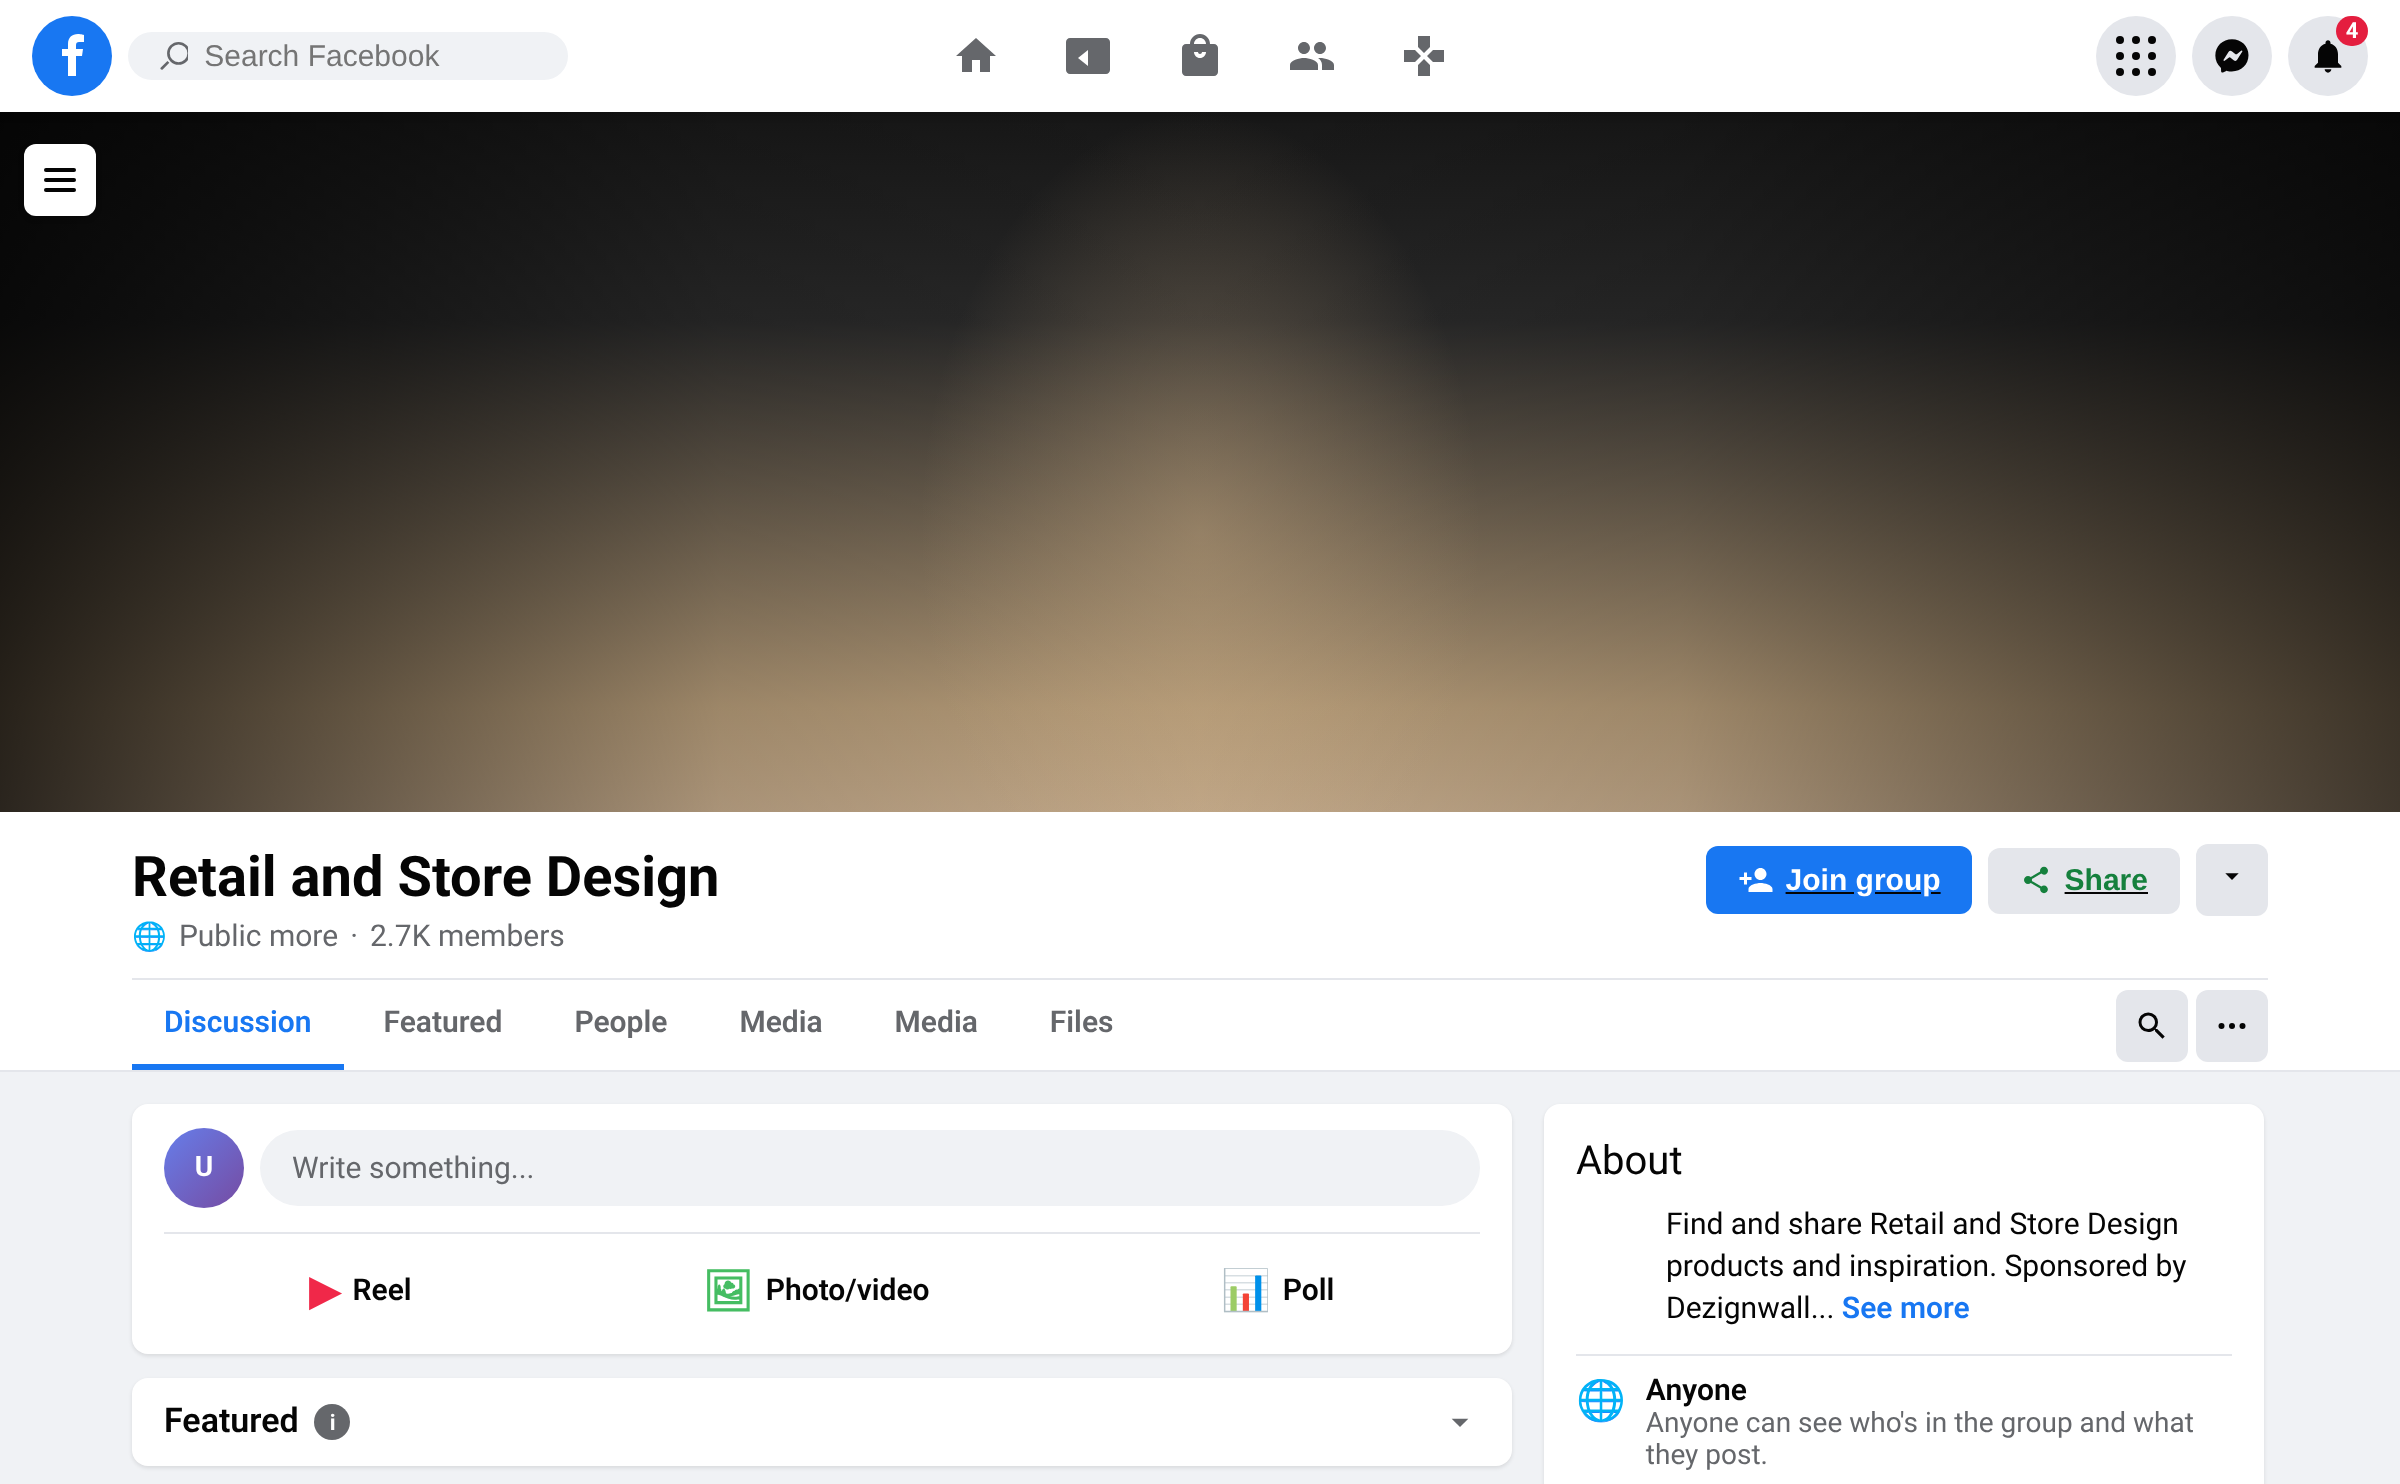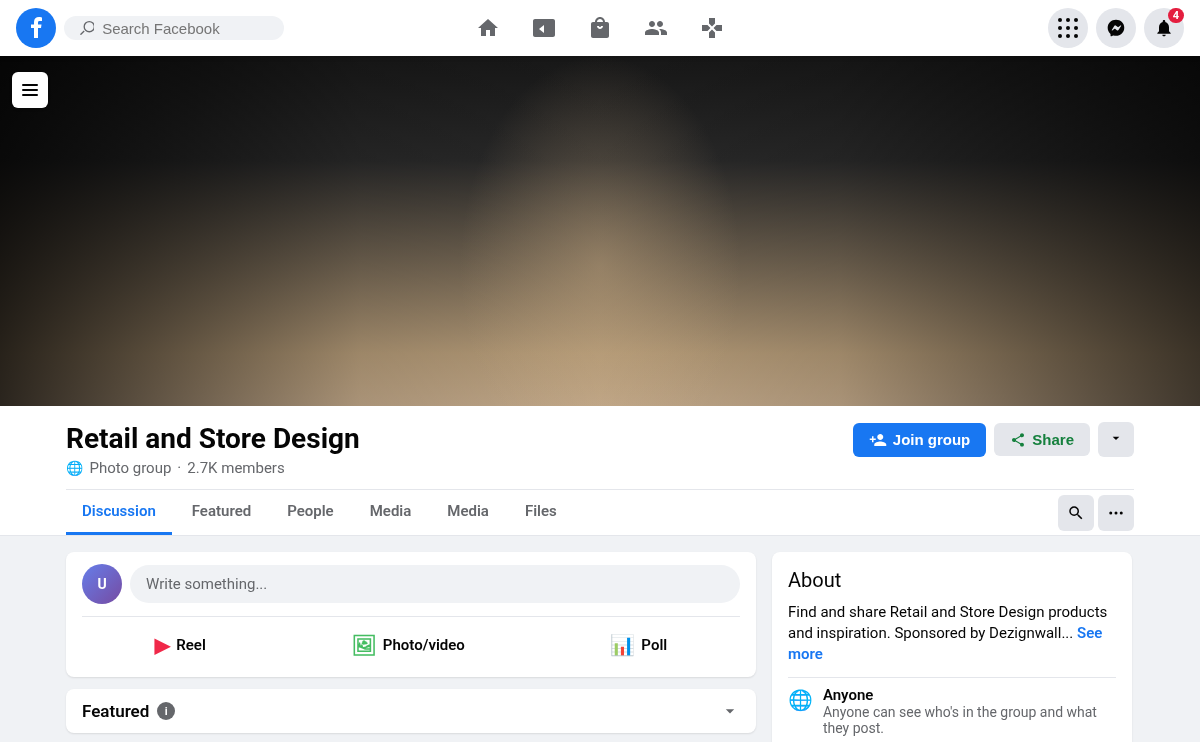--- a/index.html
+++ b/index.html
@@ -70,21 +70,21 @@
       border-bottom: 1px solid #e4e6eb;
     }
     .group-info-inner { max-width: 1100px; margin: 0 auto; padding: 0 16px; }
     .group-title-row {
       display: flex; align-items: flex-start; justify-content: space-between;
       padding-bottom: 12px;
       gap: 48px;
     }
     .group-title { font-size: 28px; font-weight: 700; color: #050505; }
     .group-meta { display: flex; align-items: center; gap: 6px; color: #65676b; font-size: 15px; margin-top: 4px; }
-    .group-actions { display: flex; gap: 8px; align-items: center; }
+    .group-actions { display: flex; gap: 8px; align-items: center; text-decoration: underline; }
     .btn-join {
       background: #1877f2; color: #fff; border: none; border-radius: 6px;
       padding: 8px 16px; font-size: 15px; font-weight: 600; cursor: pointer;
       display: flex; align-items: center; gap: 6px;
     }
     .btn-share {
       background: #e4e6eb; color: #15803d; border: none; border-radius: 6px;
       padding: 8px 16px; font-size: 15px; font-weight: 600; cursor: pointer;
       display: flex; align-items: center; gap: 6px;
     }
@@ -154,21 +154,21 @@
 
     
     .right-col { width: 360px; flex-shrink: 0; display: flex; flex-direction: column; gap: 16px; }
 
     
     .about-card {
       background: #fff; border-radius: 8px; padding: 16px;
       box-shadow: 0 1px 2px rgba(0,0,0,0.1);
     }
     .about-title { font-size: 20px; font-weight: 400; margin-bottom: 10px; }
-    .about-desc { font-size: 15px; color: #050505; line-height: 1.4; margin-bottom: 12px; }
+    .about-desc { font-size: 15px; color: #050505; line-height: 1.4; margin-bottom: 12px; margin-left: 45px; }
     .about-item { display: flex; align-items: flex-start; gap: 10px; margin-bottom: 10px; }
     .about-item-icon { color: #050505; font-size: 20px; flex-shrink: 0; margin-top: 2px; }
     .about-item-label { font-weight: 600; }
     .about-item-sub { color: #65676b; font-size: 14px; }
 
     .divider { height: 1px; background: #e4e6eb; margin: 8px 0; }
   </style>
 </head>
 <body>
 
@@ -258,21 +258,21 @@
     <div class="cover-mannequin-area"></div>
   </div>
 
   <div class="group-info-section">
     <div class="group-info-inner">
       <div class="group-title-row">
         <div>
           <h1 class="group-title">Retail and Store Design</h1>
           <div class="group-meta">
             <span style="font-size:14px;">🌐</span>
-            <span>Photo group</span>
+            <span>Public more</span>
             <span>·</span>
             <span>2.7K members</span>
           </div>
         </div>
         <div class="group-actions">
           <button class="btn-join">
             <svg width="18" height="18" viewBox="0 0 24 24" fill="white">
                 <path d="M15 12c2.21 0 4-1.79 4-4s-1.79-4-4-4-4 1.79-4 4 1.79 4 4 4zm-9-2V7H4v3H1v2h3v3h2v-3h3v-2H6zm9 4c-2.67 0-8 1.34-8 4v2h16v-2c0-2.66-5.33-4-8-4z"></path>
               </svg>
             <span>Join group</span>

